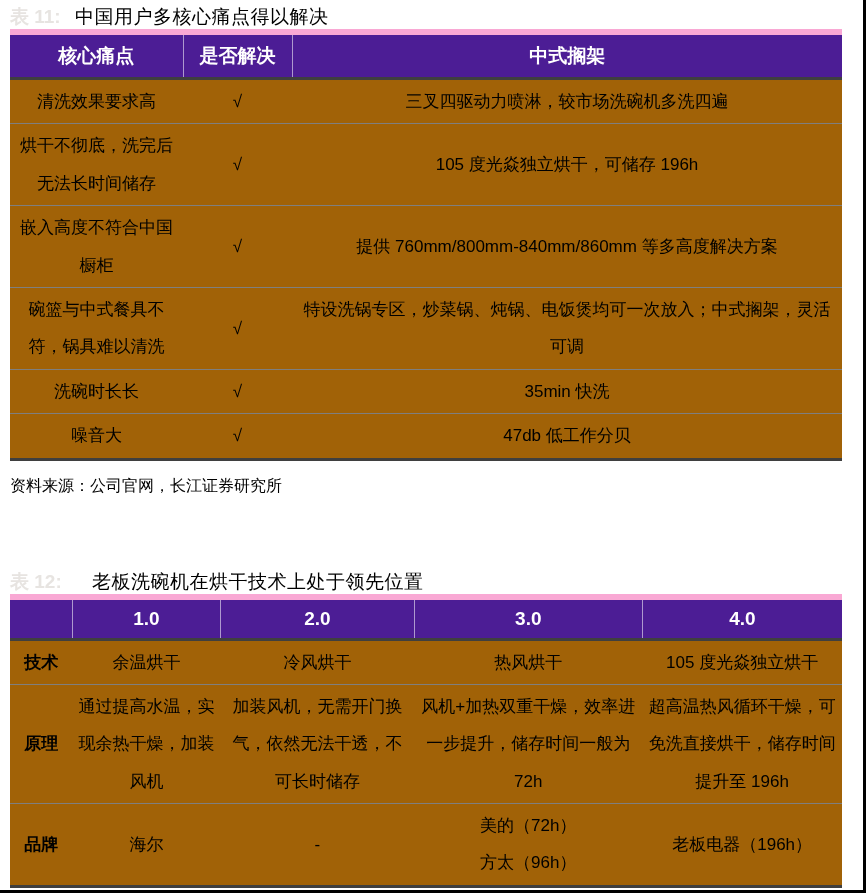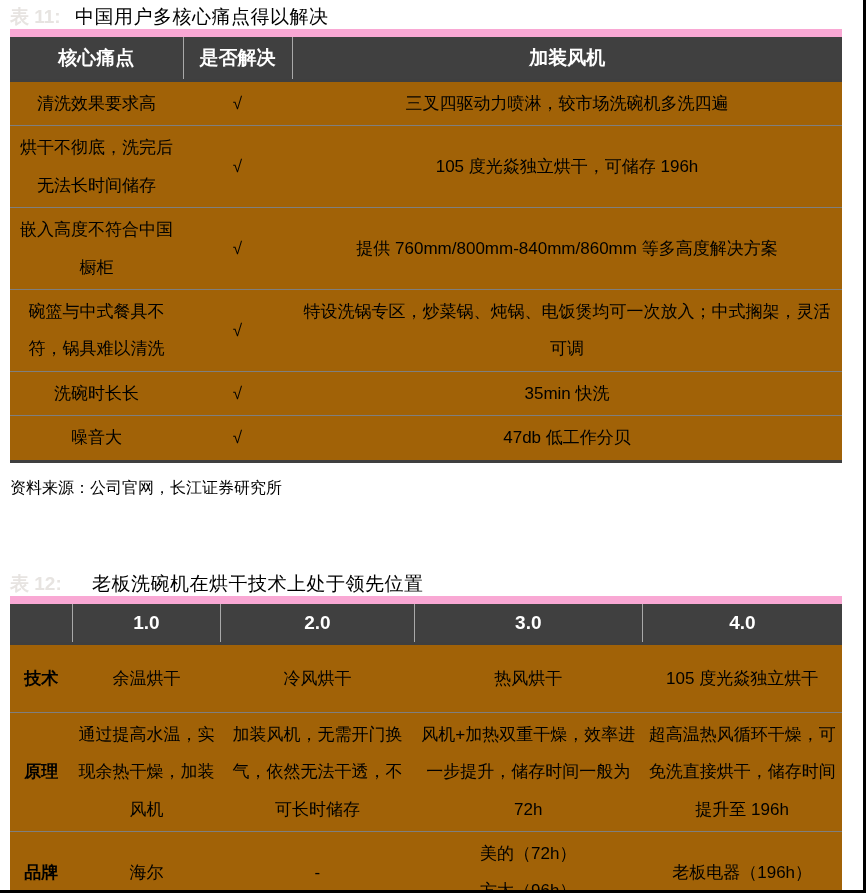--- a/index.html
+++ b/index.html
@@ -33,41 +33,41 @@
     letter-spacing:0.5px;
   }
   table.rpt {
     width:832px;
     margin-left:10px;
     border-collapse:collapse;
     table-layout:fixed;
     font-size:17px;
   }
   table.rpt thead th {
-    background:#404040;
+    background:#4c1d95;
     color:#ffffff;
     font-weight:bold;
     font-size:19px;
     padding:8px 8px;
-    border-top:8px solid #f9a8d4;
+    border-top:6px solid #f9a8d4;
     border-bottom:3px solid #3f3f3f;
     text-align:center;
   }
   table.rpt thead th + th { border-left:1px solid rgba(255,255,255,0.55); }
   table.rpt tbody td, table.rpt tbody th {
     text-align:center;
     vertical-align:middle;
     line-height:2.2;
     padding:3px 4px;
     border-bottom:1px solid #7f7f7f;
     background:#a16207;
   }
   table.rpt tbody tr:last-child td,
   table.rpt tbody tr:last-child th { border-bottom:3px solid #3f3f3f; }
-  table.rpt tbody th.row-label { font-weight:bold; padding:15px 0; }
+  table.rpt tbody th.row-label { font-weight:bold; padding:3px 0; }
   td.tight { padding:2px 3px; }
   td.two-line { white-space:pre-line; }
   .source-line {
     margin:15px 0 9px 10px;
     font-size:16px;
     color:#000;
   }
   .gap-title { margin-top:72px;gap:17px; }
 </style>
 </head>
@@ -83,21 +83,21 @@
   <table class="rpt">
     <colgroup>
         <col style="width:20.8%">
         <col style="width:13.1%">
         <col style="width:66.1%">
       </colgroup>
     <thead>
       <tr>
         <th>核心痛点</th>
         <th>是否解决</th>
-        <th>加装风机</th>
+        <th>中式搁架</th>
       </tr>
     </thead>
     <tbody>
       <tr>
         <td>清洗效果要求高</td>
         <td>√</td>
         <td>三叉四驱动力喷淋，较市场洗碗机多洗四遍</td>
       </tr>
       <tr>
         <td>烘干不彻底，洗完后无法长时间储存</td>

